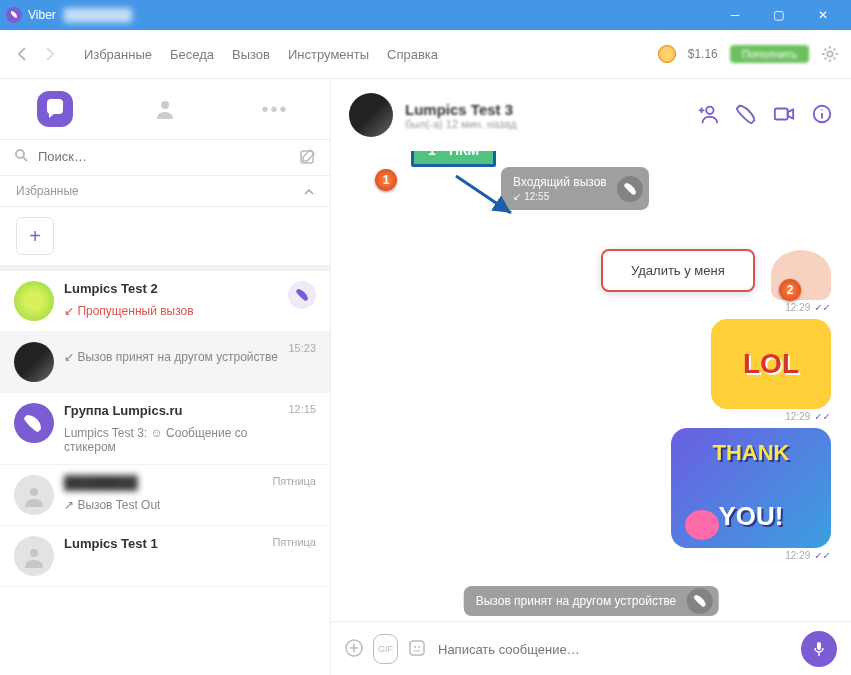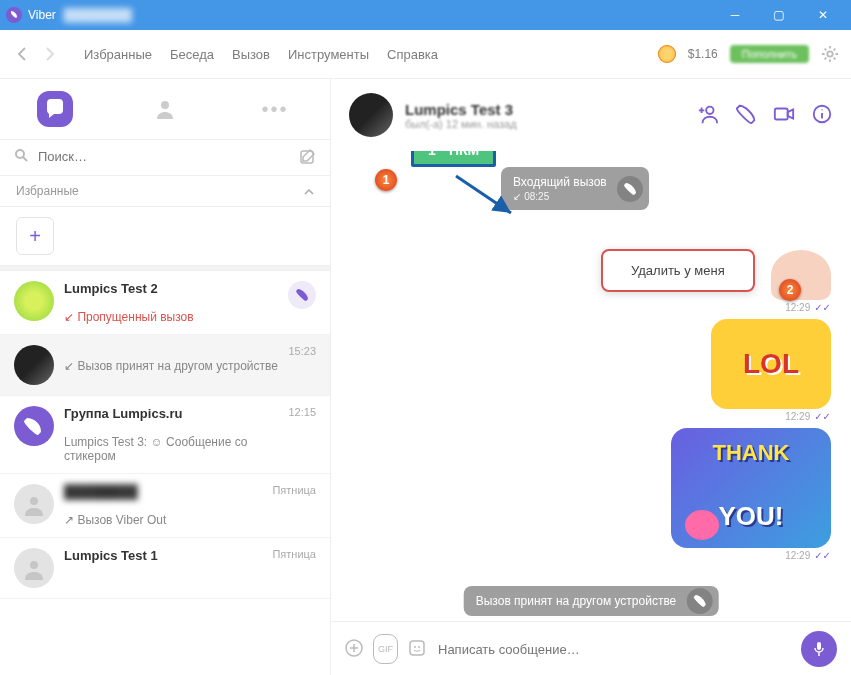--- a/index.html
+++ b/index.html
@@ -34,21 +34,21 @@
 .chat{display:flex;padding:10px 14px;gap:10px;border-bottom:1px solid #f2f2f2;align-items:flex-start}
 .chat.sel{background:#f5f5f5}
 .ava{width:40px;height:40px;border-radius:50%;flex-shrink:0;background:#ddd;display:flex;align-items:center;justify-content:center;overflow:hidden}
 .ava.lime{background:linear-gradient(135deg,#8bd63c,#4aa80e)}
 .ava.lime::after{content:"";width:40px;height:40px;background:radial-gradient(circle,#d7f05b 30%,#8bd63c 100%)}
 .ava.dark{background:linear-gradient(135deg,#222 50%,#666 100%)}
 .ava.purple{background:#7c5cd3}
 .ava.grey{background:#e3e3e3}
 .chatinfo{flex:1;min-width:0}
 .chatname{font-weight:600;font-size:13px;color:#333}
-.chatsub{font-size:12px;color:#888;margin-top:14px}
+.chatsub{font-size:12px;color:#888;margin-top:8px}
 .chatsub.red{color:#d9534f}
 .chatmeta{display:flex;flex-direction:column;align-items:flex-start;gap:6px}
 .chattime{font-size:11px;color:#aaa}
 .callcircle{width:28px;height:28px;border-radius:50%;background:#efeaf8;display:flex;align-items:center;justify-content:center;color:#7c5cd3}
 .main{flex:1;display:flex;flex-direction:column;position:relative;background:#fff}
 .chatheader{height:72px;display:flex;align-items:center;padding:0 18px;gap:12px}
 .bigava{width:44px;height:44px;border-radius:50%;background:linear-gradient(135deg,#222 50%,#666 100%);flex-shrink:0}
 .chtitle{font-size:15px;font-weight:600;filter:blur(1px)}
 .chsub{font-size:11px;color:#999;filter:blur(1px)}
 .headicons{margin-left:auto;display:flex;gap:16px;color:#7c5cd3}
@@ -202,21 +202,21 @@
         </div>
         <div class="chat">
           <div class="ava grey">
               <svg width="24" height="24" viewBox="0 0 24 24">
                 <circle cx="12" cy="9" r="4" fill="#c6c6c6"></circle>
                 <path d="M3 24c0-6 4-8 9-8s9 2 9 8z" fill="#c6c6c6"></path>
               </svg>
             </div>
           <div class="chatinfo">
             <div class="chatname" style="filter:blur(3px)">████████</div>
-            <div class="chatsub">↗ Вызов Viber Out</div>
+            <div class="chatsub">↗ Вызов Test Out</div>
           </div>
           <div class="chatmeta">
               <div class="chattime">Пятница</div>
             </div>
         </div>
         <div class="chat">
           <div class="ava grey">
               <svg width="24" height="24" viewBox="0 0 24 24">
                 <circle cx="12" cy="9" r="4" fill="#c6c6c6"></circle>
                 <path d="M3 24c0-6 4-8 9-8s9 2 9 8z" fill="#c6c6c6"></path>
@@ -266,21 +266,21 @@
             <defs>
               <marker id="ah" markerWidth="8" markerHeight="8" refX="6" refY="3" orient="auto">
                 <path d="M0 0L6 3L0 6z" fill="#1b5fa8"></path>
               </marker>
             </defs>
             <path d="M5 5 L60 42" stroke="#1b5fa8" stroke-width="3" fill="none" marker-end="url(#ah)"></path>
           </svg>
 
         <div class="callbubble" style="margin-left:150px">
           <div>Входящий вызов</div>
-          <div class="cbtime"><span>↙ </span><span>08:25</span></div>
+          <div class="cbtime"><span>↙ </span><span>12:55</span></div>
           <div class="cbicon">
               <svg width="14" height="14" viewBox="0 0 14 14">
                 <path d="M3 1c4 0 10 6 10 10l-2 2c-2 0-10-8-10-10z" fill="#fff"></path>
               </svg>
             </div>
         </div>
 
         <div class="ctxmenu" style="left:270px;top:98px">
           <div>Удалить у меня</div>
         </div>

